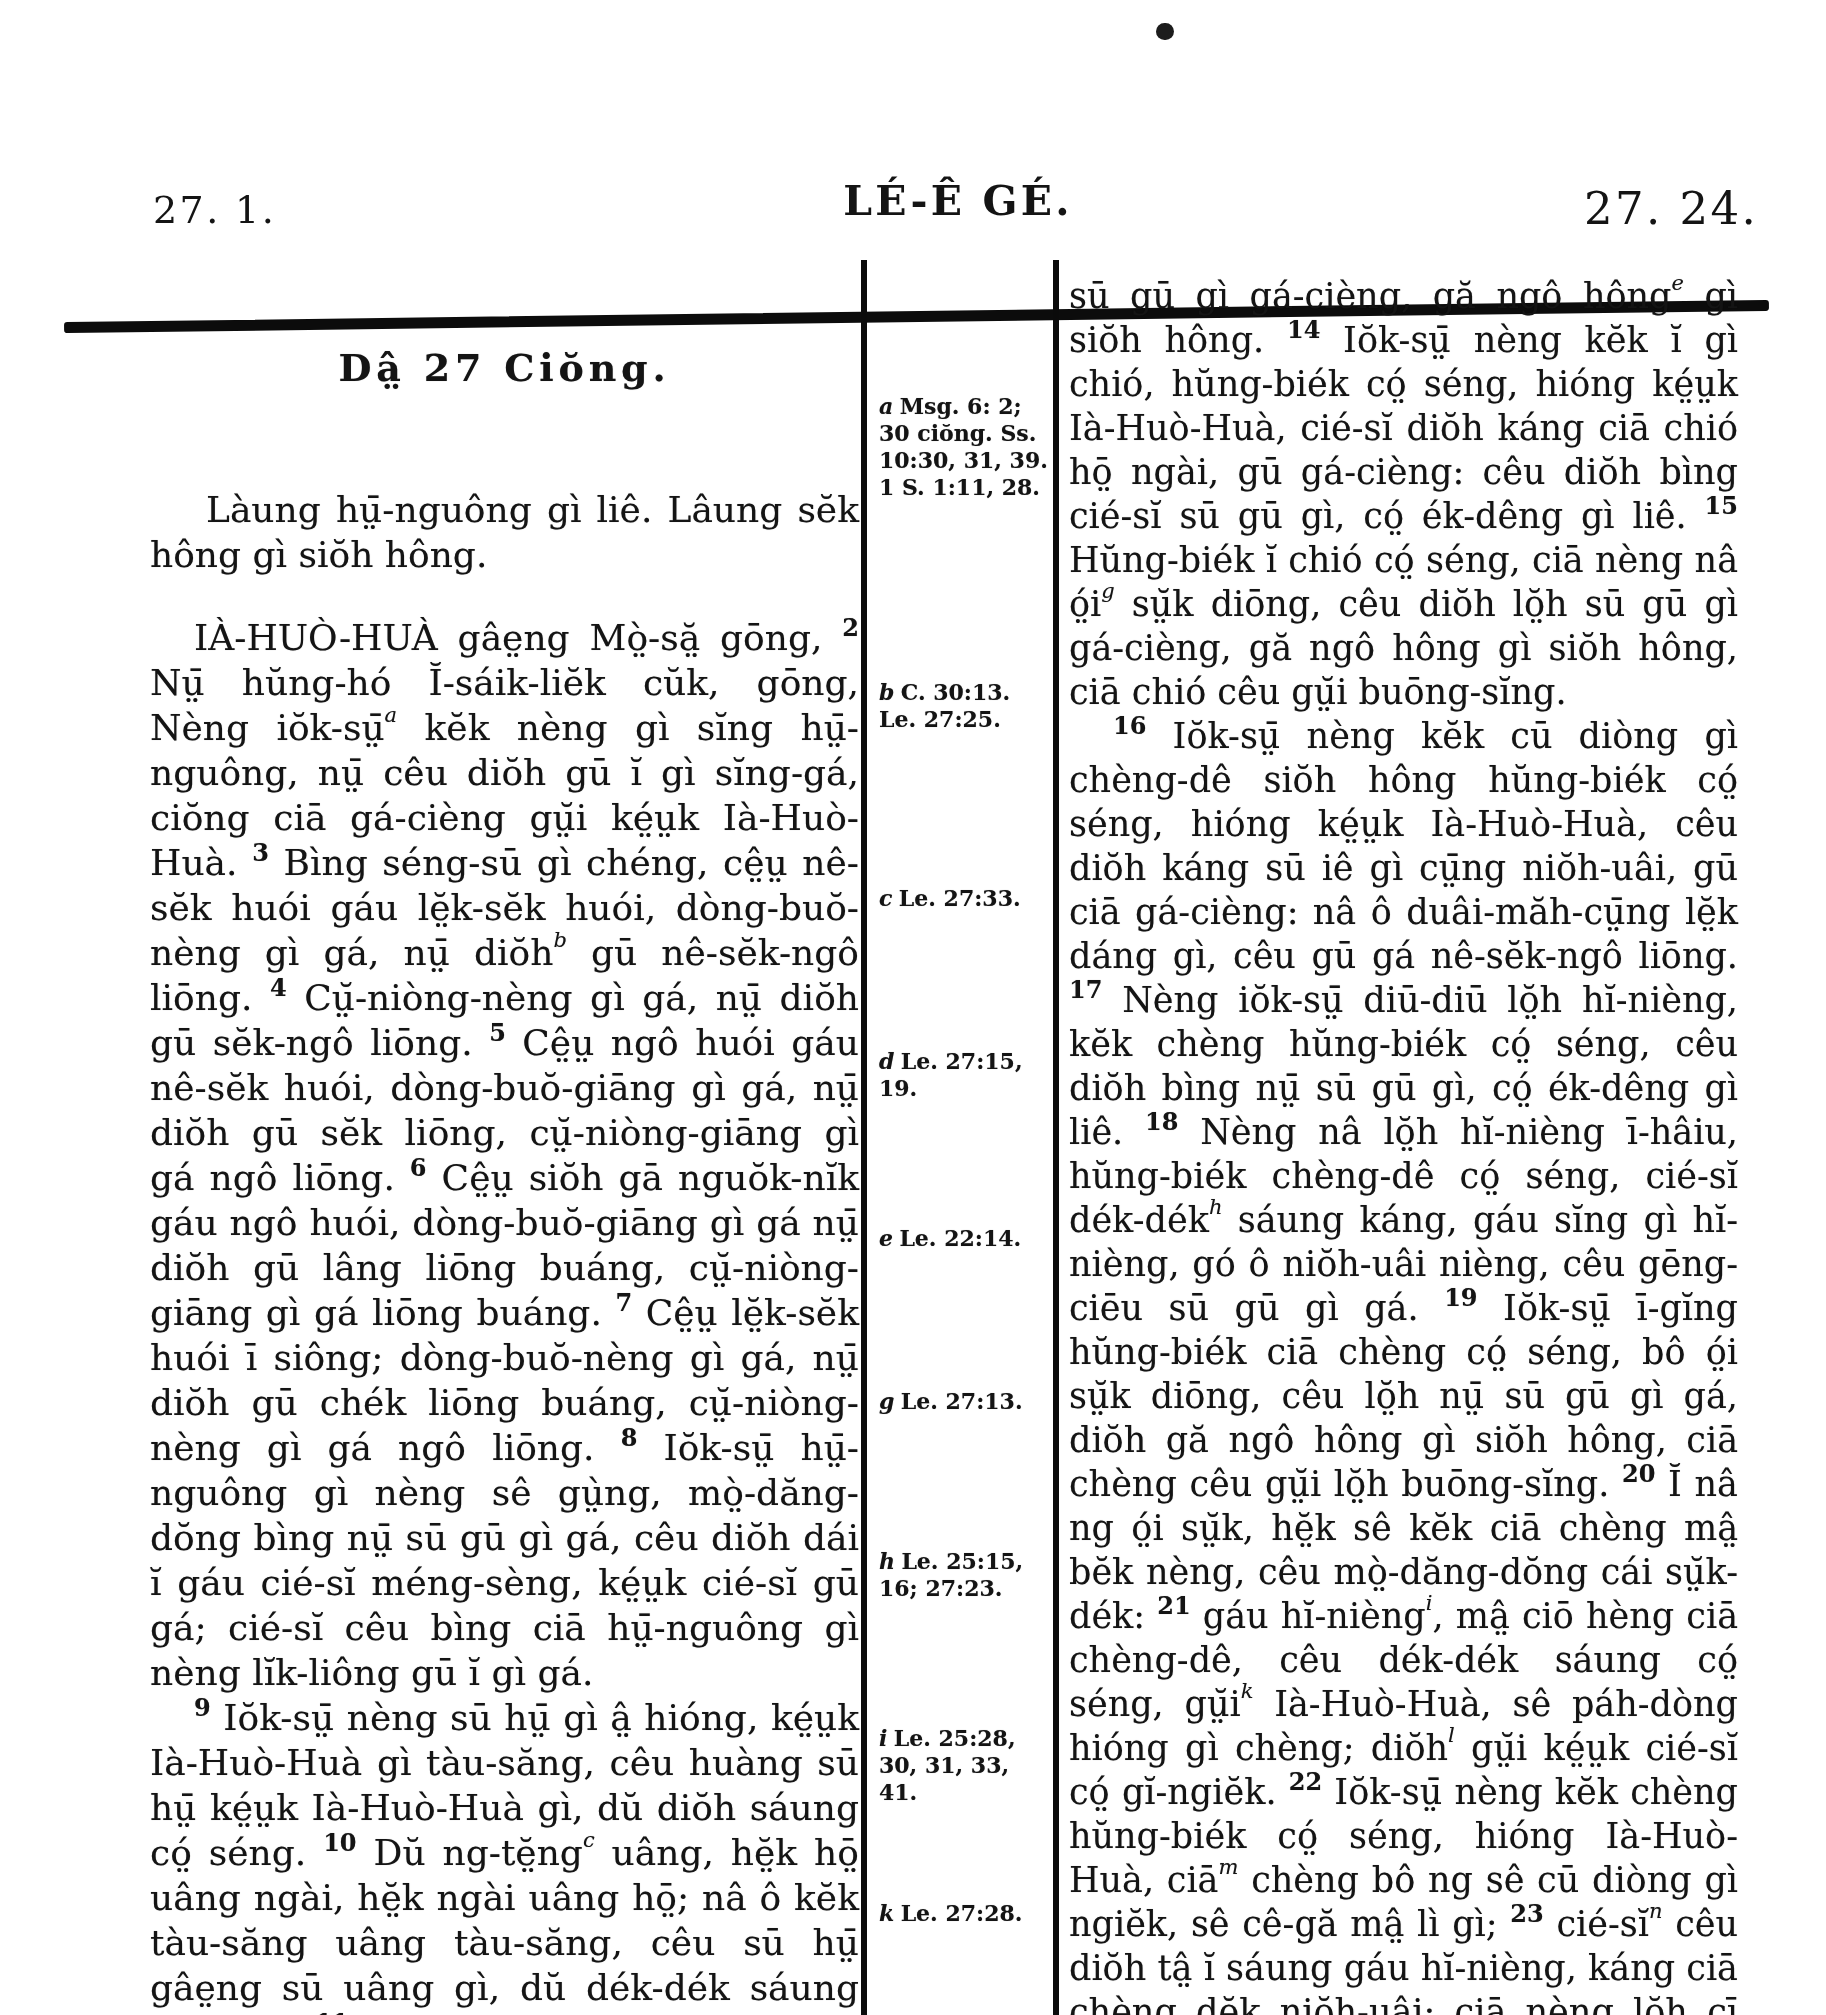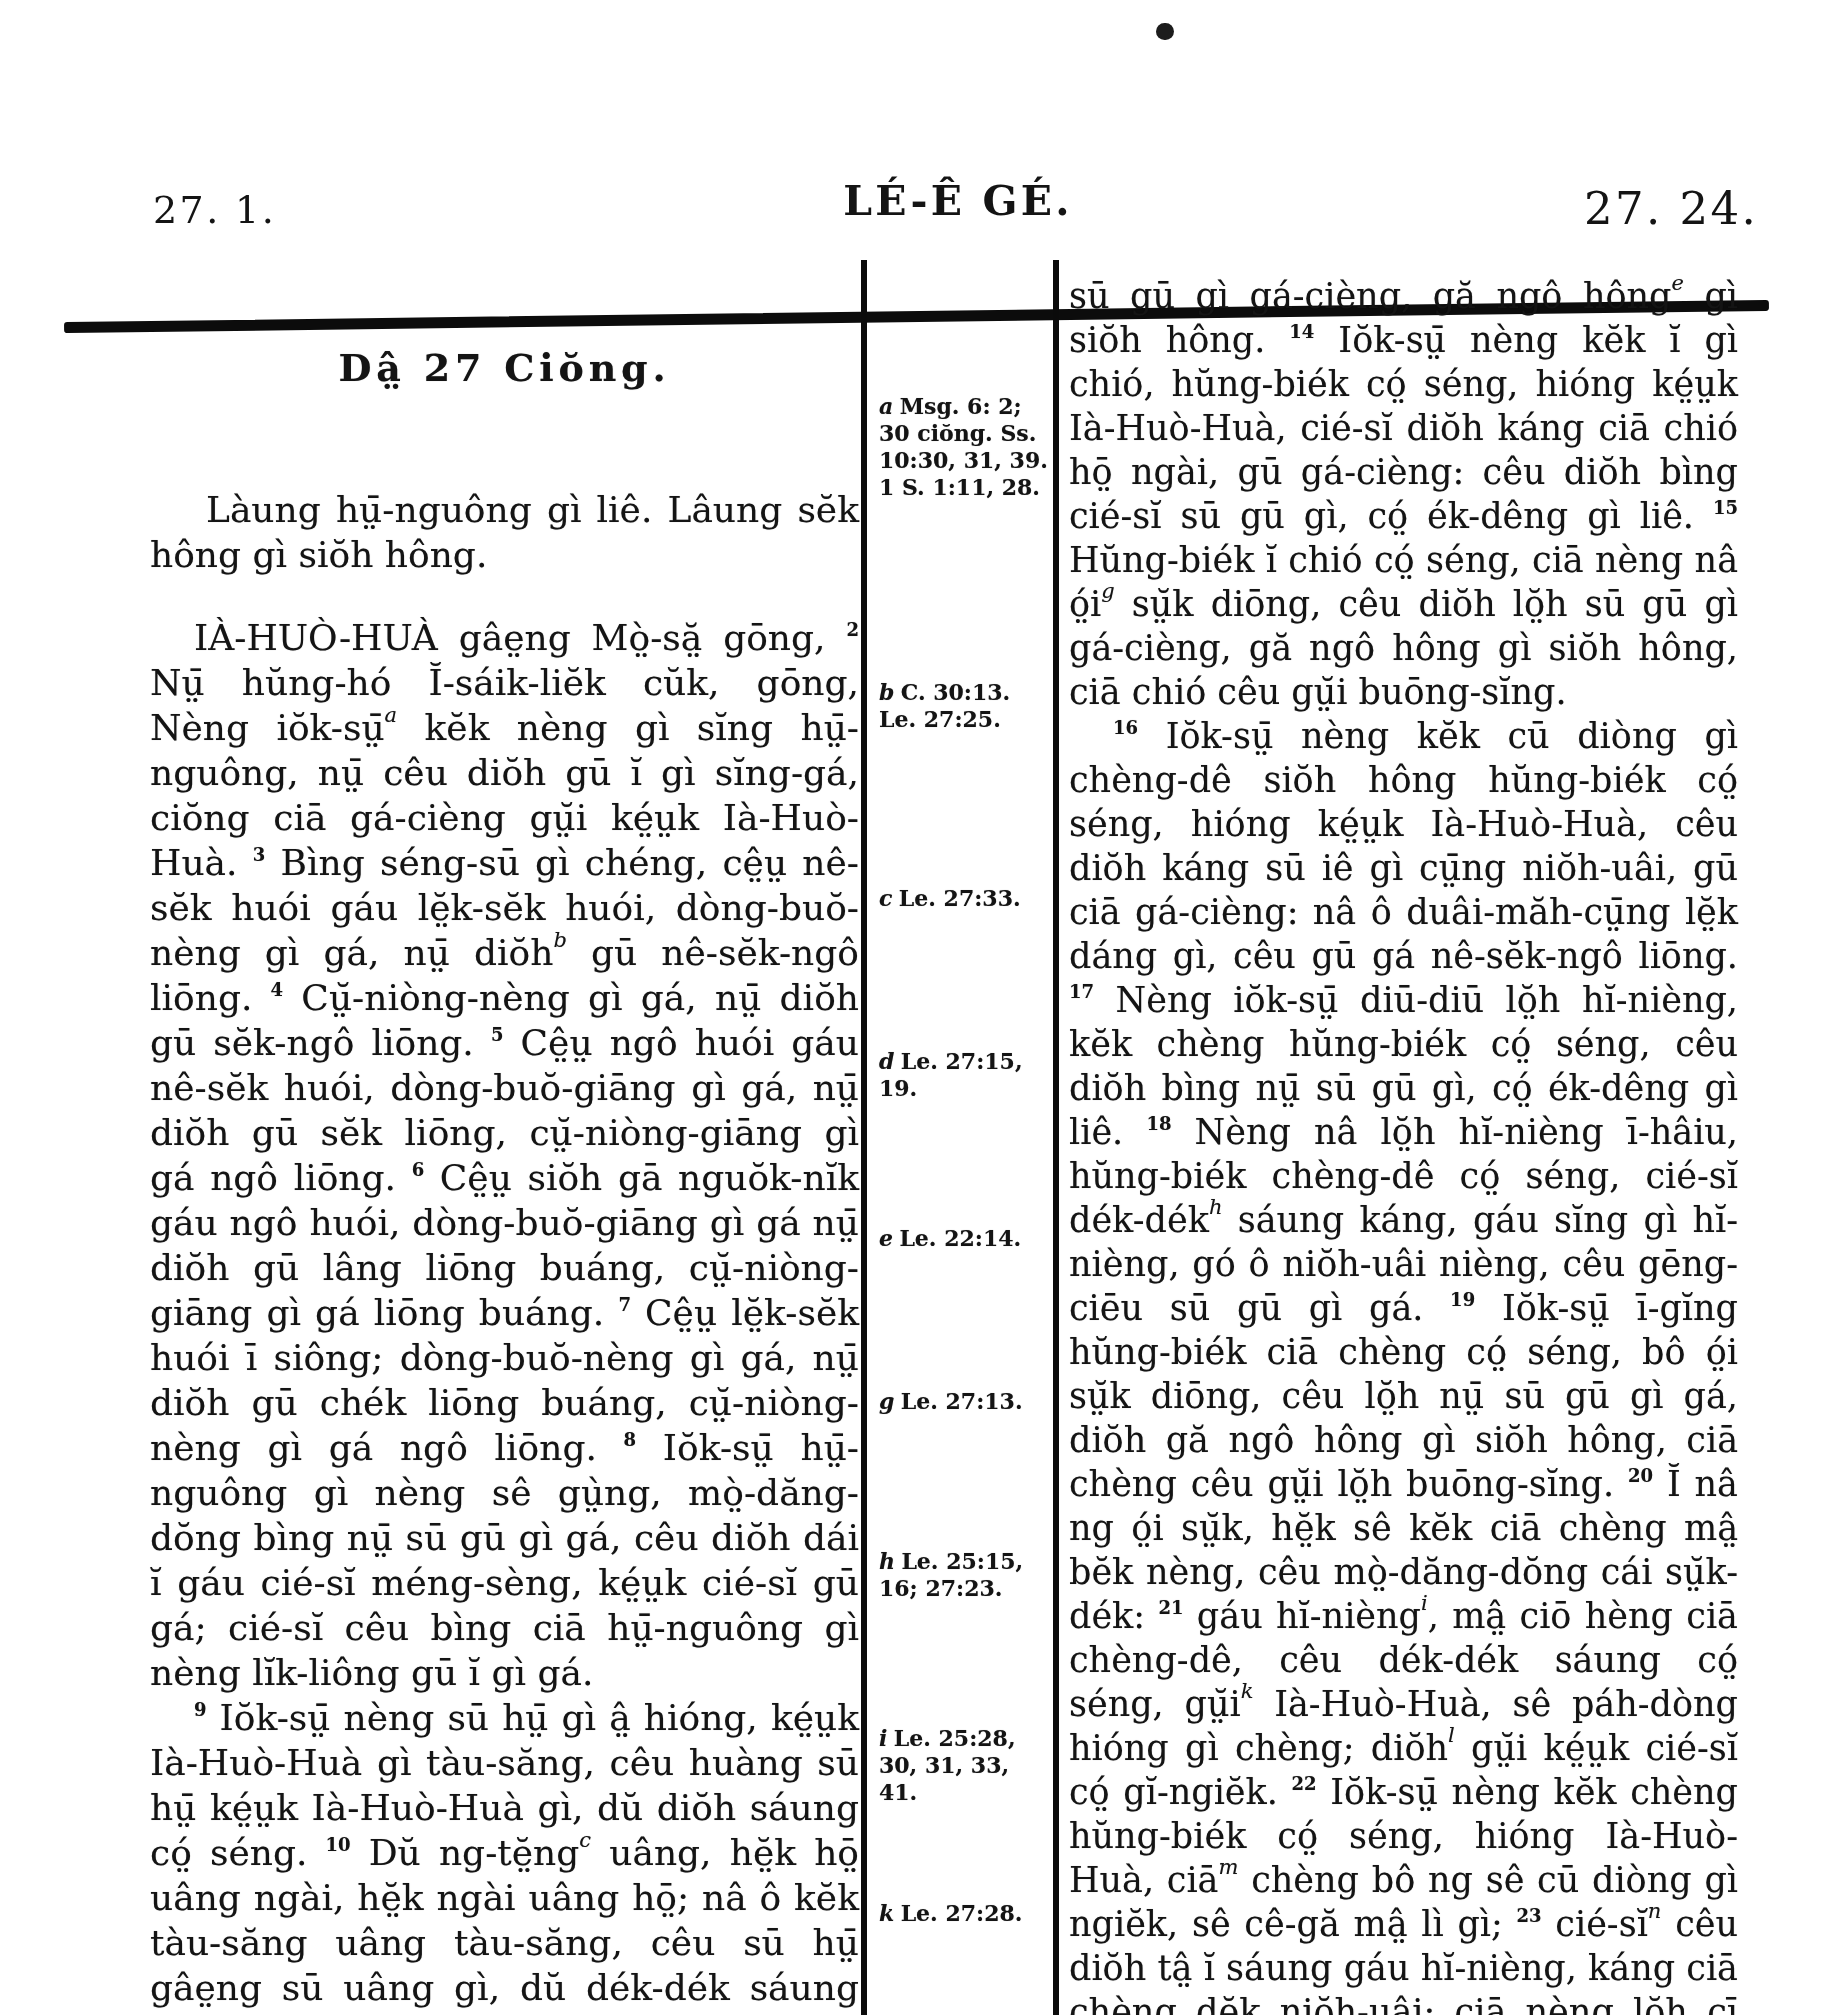--- a/index.html
+++ b/index.html
@@ -23,21 +23,21 @@
   
   .textcol { position: absolute; text-align: justify;
              text-shadow: 0 0 0.8px rgba(15,15,15,0.4); }
   .col-left  { left: 150px;  top: 345px; width: 709px; font-size: 36px; line-height: 45px; }
   .col-right { left: 1069px; top: 274px; width: 669px; font-size: 35px; line-height: 44px; }
   .chapter-heading { text-align: center; font-weight: bold; font-size: 38px;
                      letter-spacing: 4.8px; margin: 0 0 97px 0; }
   .summary { text-indent: 56px; margin: 0 0 38px 0; }
   .para { margin: 0; text-indent: 44px; }
   .para.noindent { text-indent: 0; }
-  sup.verse   { font-size: 18px; font-weight: bold; line-height: 0; vertical-align: 13.7px; }
+  sup.verse   { font-size: 24px; font-weight: bold; line-height: 0; vertical-align: 13.7px; }
   sup.refmark { font-size: 21px; font-style: italic; line-height: 0; vertical-align: 17.7px; }
   
   .refs { position: absolute; left: 879px; top: 0; width: 171px;
           font-size: 22px; line-height: 27px; font-weight: bold;
           text-shadow: 0 0 0.8px rgba(15,15,15,0.4); }
   .ref-entry  { position: absolute; left: 0; width: 100%; text-align: left; }
   .ref-letter { font-style: italic; margin-right: 6.4px; }
   
   .speck { position: absolute; background: #1c1c1c; border-radius: 50%; }
   .speck-top   { left: 1156px; top: 22.6px;  width: 17.7px; height: 17.7px; }

